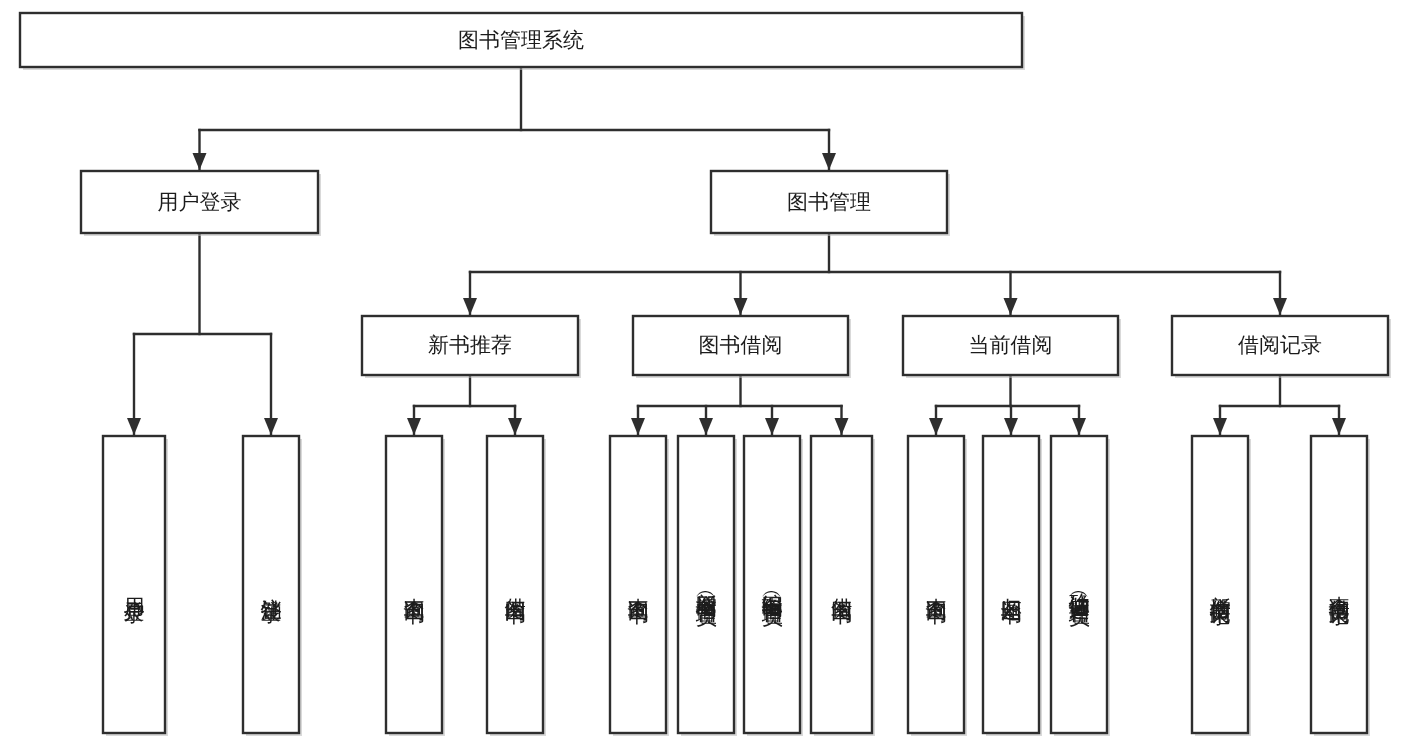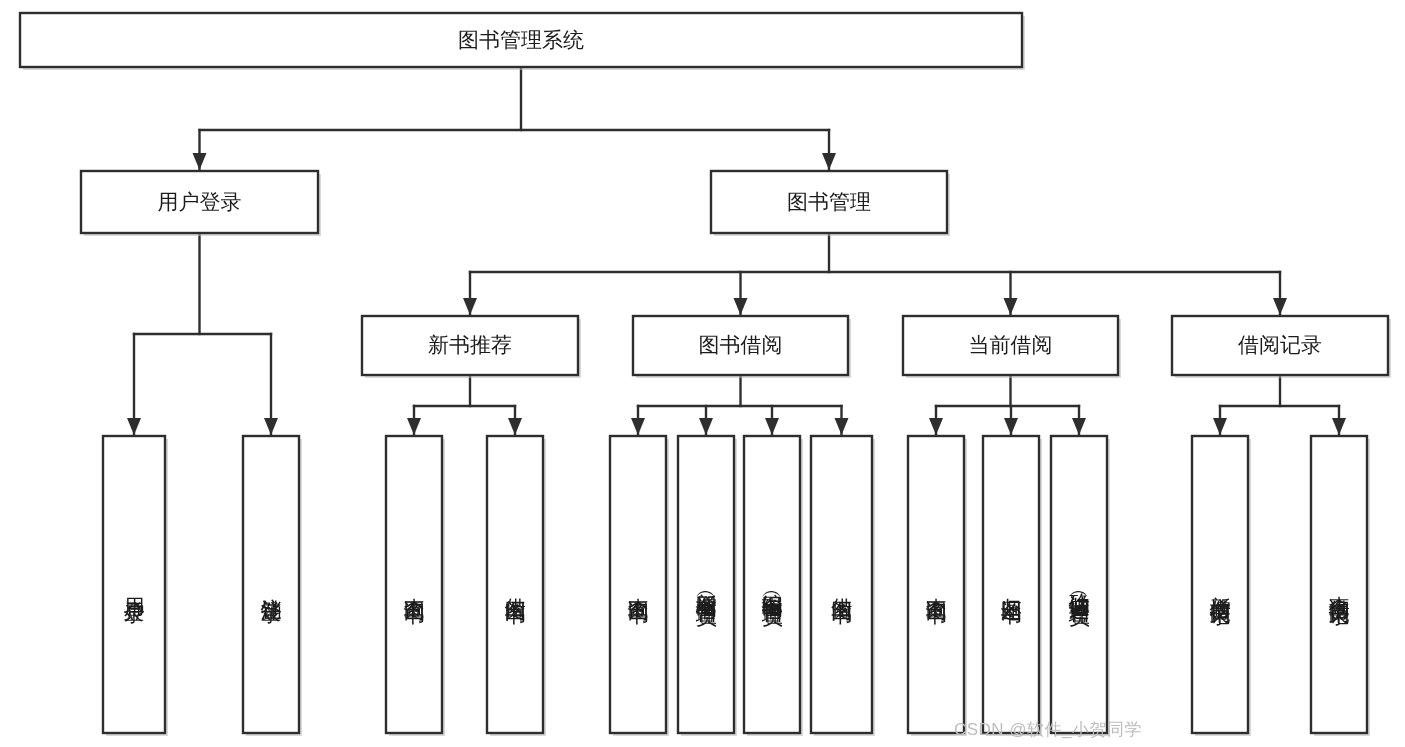--- a/index.html
+++ b/index.html
@@ -198,14 +198,13 @@
       <div class="node-label-v" style="left: 610px; top: 436px; width: 56px; height: 297px;">查询图书</div>
       <div class="node-label-v" style="left: 678px; top: 436px; width: 56px; height: 297px;">新增图书（管理员）</div>
       <div class="node-label-v" style="left: 744px; top: 436px; width: 56px; height: 297px;">编辑图书（管理员）</div>
       <div class="node-label-v" style="left: 811px; top: 436px; width: 61px; height: 297px;">借阅图书</div>
       <div class="node-label-v" style="left: 908px; top: 436px; width: 56px; height: 297px;">查询图书</div>
       <div class="node-label-v" style="left: 983px; top: 436px; width: 56px; height: 297px;">归还图书</div>
       <div class="node-label-v" style="left: 1051px; top: 436px; width: 56px; height: 297px;">确认归还（管理员）</div>
       <div class="node-label-v" style="left: 1192px; top: 436px; width: 56px; height: 297px;">新增借阅记录</div>
       <div class="node-label-v" style="left: 1311px; top: 436px; width: 56px; height: 297px;">查询借阅记录</div>
     </div>
-  <div id="watermark">CSDN @软件_小贺同学</div>
 </div>
 
 </body></html>

